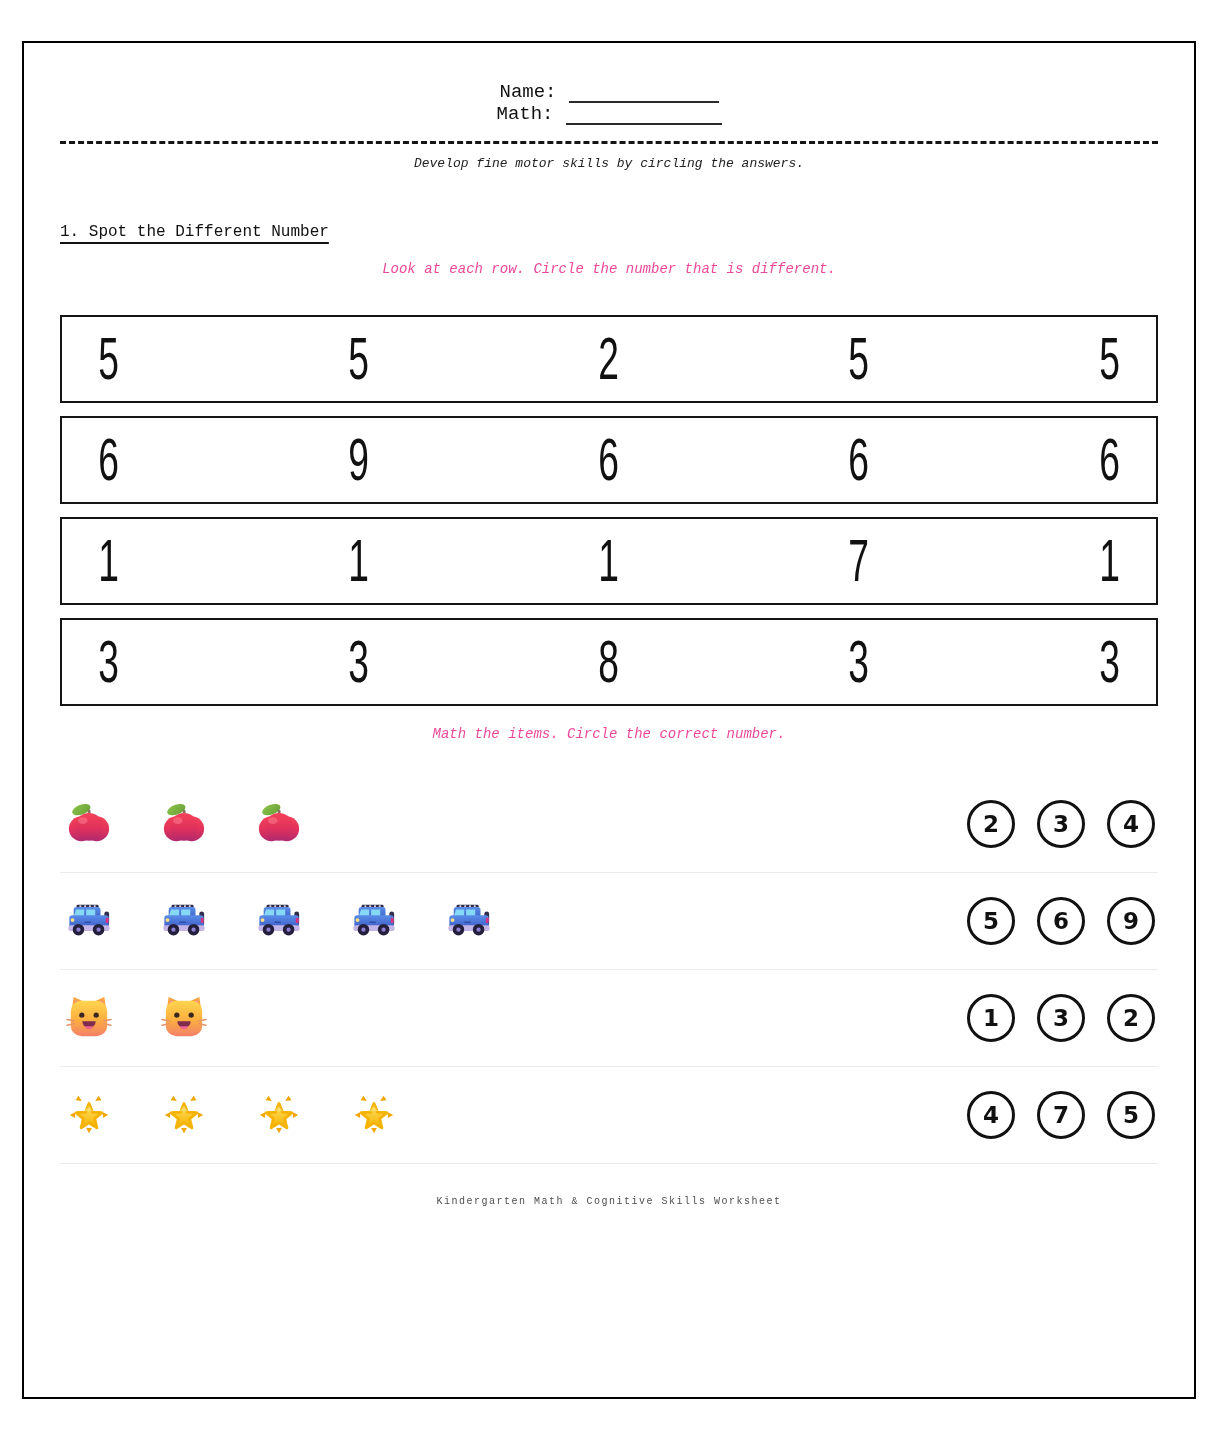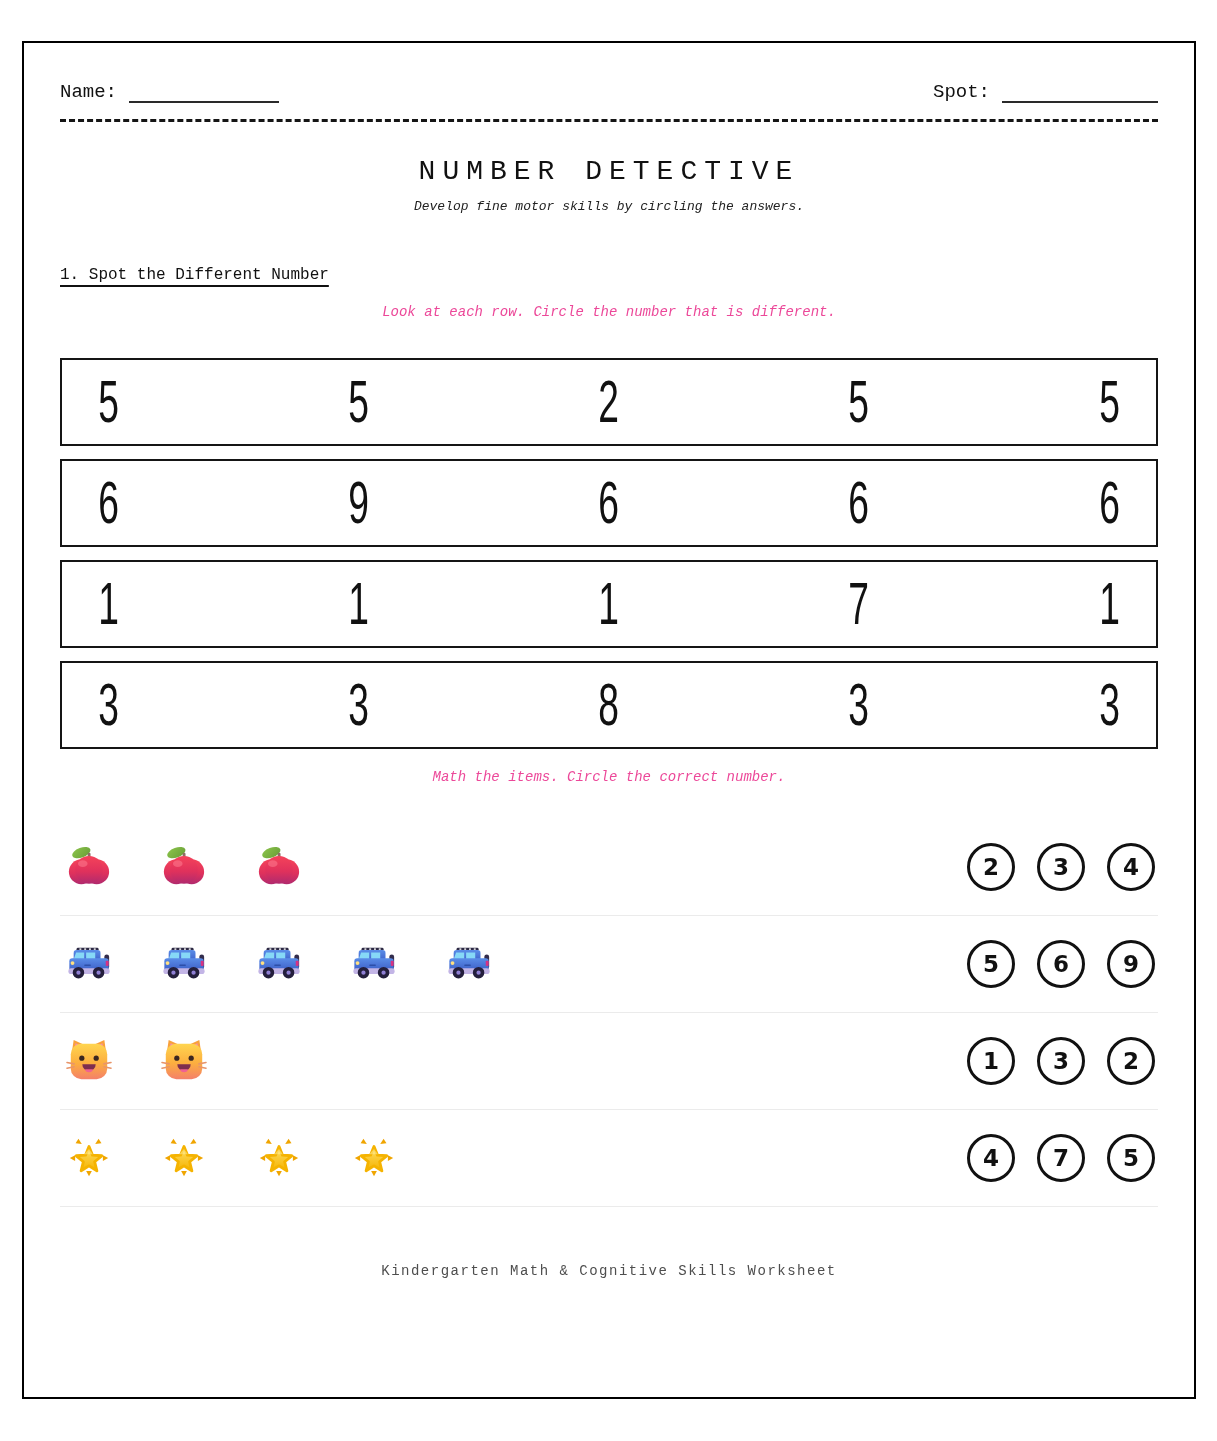--- a/index.html
+++ b/index.html
@@ -12,21 +12,21 @@
   }
   .page-border {
     position: absolute; left: 22px; top: 41px;
     width: 1174px; height: 1358px;
     border: 2px solid #000;
     box-sizing: border-box;
     padding: 38px 36px 0 36px;
   }
   .top-row {
     display: flex; justify-content: space-between; align-items: center;
-    font-size: 19px; color: #111;
+    font-size: 19px; color: #111; flex-direction: column;
   }
   .field-wrap { display: flex; align-items: flex-end; gap: 12px; }
   .write-line {
     display: inline-block; width: 150px; height: 18px;
     border-bottom: 2px solid #2a2a2a;
   }
   .write-line.date-line { width: 156px; }
   .dashed-divider { border-top: 3px dashed #151515; margin-top: 16px; }
   .title {
     text-align: center; font-size: 28px; letter-spacing: 7px;
@@ -69,22 +69,22 @@
   .options { margin-left: auto; display: flex; align-items: center; gap: 22px; }
   .option-circle {
     width: 48px; height: 48px; box-sizing: border-box;
     border: 3px solid #111; border-radius: 50%;
     display: flex; align-items: center; justify-content: center;
     font-family: "DejaVu Sans", "Liberation Sans", sans-serif;
     font-weight: bold; font-size: 23px; color: #111;
     background: #fff;
   }
   .footer {
-    text-align: center; font-size: 14px; letter-spacing: 1.5px;
-    color: #4e4e4e; margin-top: 56px;
+    text-align: center; font-size: 10px; letter-spacing: 1.5px;
+    color: #4e4e4e; margin-top: 32px;
   }
   .svg-defs { position: absolute; width: 0; height: 0; overflow: hidden; }
 </style>
 </head>
 <body>
 
 <svg class="svg-defs" aria-hidden="true" xmlns="http://www.w3.org/2000/svg" xmlns:xlink="http://www.w3.org/1999/xlink">
   <defs>
     <linearGradient id="gApple" x1="0" y1="0" x2="0" y2="1">
       <stop offset="0" stop-color="#f4435a"></stop>
@@ -172,28 +172,27 @@
 </svg>
 
 <div class="page-border">
 
   <div class="top-row">
     <div class="field-wrap">
       <span>Name:</span>
       <span class="write-line"></span>
     </div>
     <div class="field-wrap">
-      <span>Spot:</span>
+      <span>Math:</span>
       <span class="write-line date-line"></span>
     </div>
   </div>
 
   <div class="dashed-divider"></div>
 
-  <div class="title">NUMBER DETECTIVE</div>
   <div class="subtitle">Develop fine motor skills by circling the answers.</div>
 
   <div class="section-heading">1. Spot the Different Number</div>
   <div class="instruction">Look at each row. Circle the number that is different.</div>
   <div class="rows-1" id="s1-rows">
       <div class="num-box">
         <span class="big-num">5</span>
         <span class="big-num">5</span>
         <span class="big-num">2</span>
         <span class="big-num">5</span>

